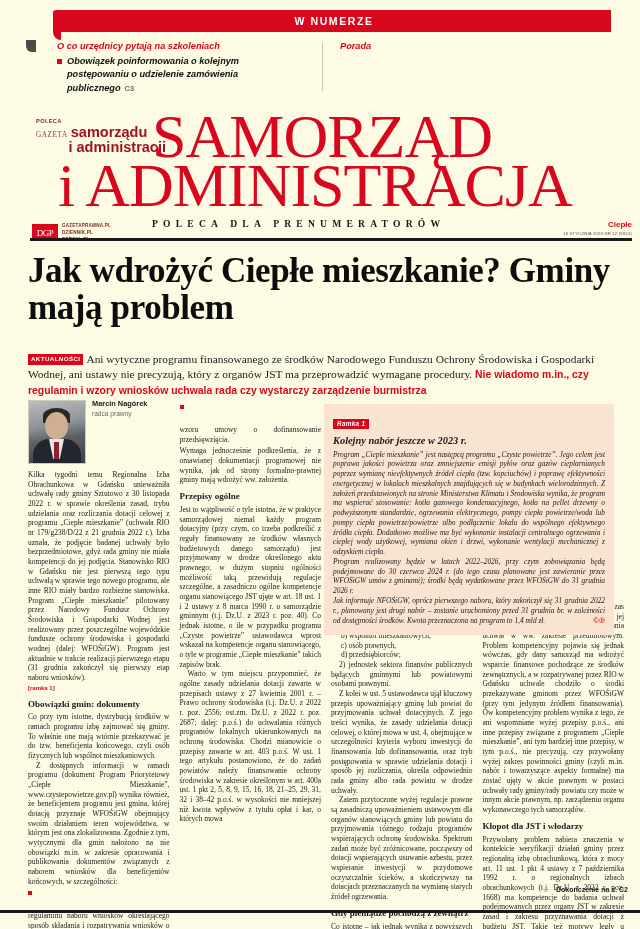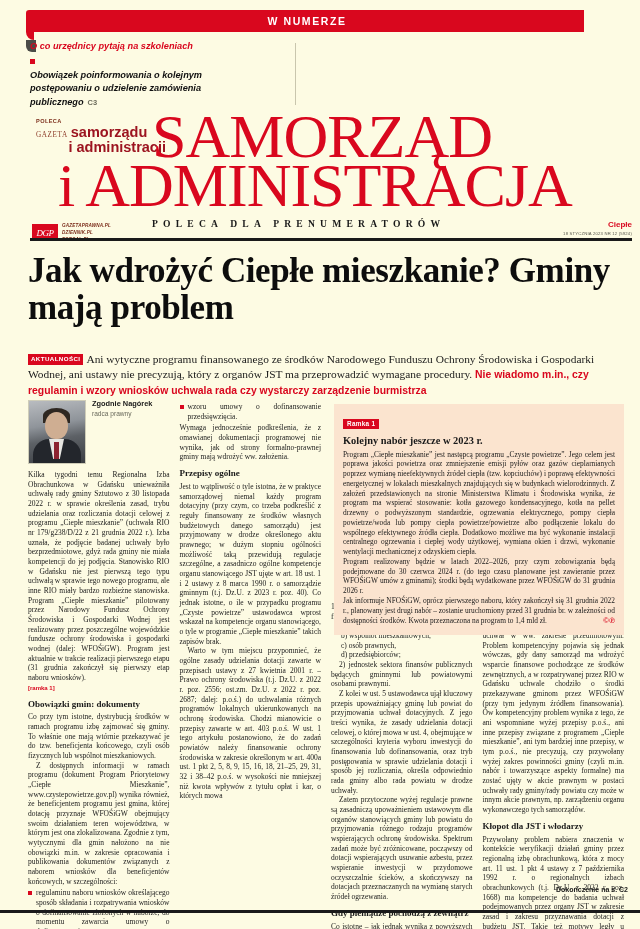--- a/index.html
+++ b/index.html
@@ -7,21 +7,21 @@
     width:640px;height:929px;
     background:#fdfbe3;
     font-family:"Liberation Serif",serif;
     color:#1a1a1a;
     overflow:hidden;
     position:relative;
   }
   .page{width:640px;height:929px;position:relative;box-sizing:border-box;}
 
   
-  .wn-wrap{position:absolute;left:0;top:10px;width:592px;}
+  .wn-wrap{position:absolute;left:0;top:10px;width:592px;padding-left:27px;}
   .wn-bar{
     position:relative;margin-left:30px;margin-right:8px;height:22px;
     background:#d9071e;color:#fff;
     display:flex;align-items:center;justify-content:center;
     letter-spacing:1.6px;font-family:"Liberation Sans",sans-serif;
     font-weight:bold;font-size:10.5px;
   }
   .wn-bar:before{
     content:"";position:absolute;left:-4px;top:0;width:8px;height:30px;
     background:#d9071e;border-radius:4px 0 0 10px;
@@ -37,21 +37,21 @@
   .wn-col.second{padding-left:18px;}
   .wn-col.second:before{
     content:"";position:absolute;left:0;top:2px;bottom:4px;width:1px;background:#c9c6ad;
   }
   .wn-kicker{
     color:#d9071e;font-style:italic;font-weight:bold;font-size:9.2px;
     font-family:"Liberation Sans",sans-serif;margin-bottom:4px;
   }
   .wn-item{
     display:flex;gap:5px;font-style:italic;font-weight:bold;font-size:9.2px;
-    font-family:"Liberation Sans",sans-serif;line-height:1.45;color:#111;flex-direction:column;
+    font-family:"Liberation Sans",sans-serif;line-height:1.45;color:#111;
   }
   .wn-sq{flex:0 0 auto;width:5px;height:5px;background:#d9071e;margin-top:4px;}
   .wn-page{color:#6b6b5a;font-size:7.5px;font-weight:bold;font-style:normal;margin-left:4px;}
 
   
   .mast{position:absolute;left:0;top:112px;width:640px;height:128px;}
   .mast-left{
     position:absolute;left:36px;top:6px;width:130px;color:#9c1420;
   }
   .poleca{
@@ -74,21 +74,21 @@
   .mast-title1,.mast-title2{
     position:absolute;color:#d9071e;font-family:"Liberation Serif",serif;
     font-weight:normal;line-height:.86;white-space:nowrap;
   }
   .mast-title1{left:152px;top:-2px;font-size:62px;letter-spacing:-1px;}
   .mast-title2{left:58px;top:47px;font-size:62px;letter-spacing:-1px;}
   .mast-sub{
     position:absolute;left:152px;top:106px;font-family:"Liberation Serif",serif;
     font-size:9.6px;letter-spacing:5.2px;font-weight:bold;color:#1a1a1a;
   }
-  .dgp-block{position:absolute;left:32px;top:110px;display:flex;align-items:center;gap:4px;font-style:italic;}
+  .dgp-block{position:absolute;left:32px;top:110px;display:flex;align-items:center;gap:4px;}
   .dgp-logo{
     width:26px;height:17px;background:#d9071e;color:#fff;
     display:flex;align-items:center;justify-content:center;
     font-family:"Liberation Serif",serif;font-size:9px;letter-spacing:-.5px;
   }
   .dgp-urls{font-family:"Liberation Sans",sans-serif;font-weight:bold;font-size:4.6px;
     line-height:1.55;color:#7a2a18;letter-spacing:.2px;}
   .mast-date{position:absolute;right:8px;top:108px;text-align:right;}
   .mast-day{font-family:"Liberation Sans",sans-serif;font-weight:bold;font-size:8px;color:#d9071e;}
   .mast-dline{font-family:"Liberation Sans",sans-serif;font-size:4.2px;color:#55554a;margin-top:2px;letter-spacing:.2px;}
@@ -120,21 +120,21 @@
   .col p,.col ul{
     font-size:7.5px;line-height:1.29;text-align:justify;margin:0 0 0 0;
     font-family:"Liberation Serif",serif;
   }
   .col p+p{text-indent:8px;}
   .col h3{
     font-family:"Liberation Serif",serif;font-weight:bold;font-size:9px;
     margin:6px 0 3px 0;line-height:1.2;
   }
   .col ul{list-style:none;padding:0;margin:2px 0 2px 0;}
-  .col li{display:flex;gap:4px;margin-bottom:1px;text-align:justify;}
+  .col li{display:flex;gap:16px;margin-bottom:1px;text-align:justify;flex-direction:column;}
   .bsq{flex:0 0 auto;width:4px;height:4px;background:#d9071e;margin-top:3px;}
   .ramka-ref{color:#d9071e;font-weight:bold;font-family:"Liberation Sans",sans-serif;font-size:6px;}
 
   .byline{display:flex;gap:6px;margin-bottom:6px;align-items:flex-start;}
   .photo{
     width:56px;height:62px;flex:0 0 auto;
     background:linear-gradient(170deg,#b9bcc0 0%,#8f949a 38%,#5d6166 60%,#3a3d42 100%);
     position:relative;overflow:hidden;border:1px solid #cfcdb8;
   }
   .photo .face{
@@ -154,22 +154,22 @@
     clip-path:polygon(50% 0,100% 0,72% 100%,28% 100%,0 0);
   }
   .photo .tie{
     position:absolute;left:25px;top:41px;width:5px;height:17px;background:#8c2230;
   }
   .bname{font-family:"Liberation Sans",sans-serif;font-weight:bold;font-size:7.4px;line-height:1.2;}
   .brole{font-family:"Liberation Sans",sans-serif;font-size:6.6px;color:#6a6a5c;margin-top:1px;}
 
   
   .ramka{
-    position:absolute;left:334px;top:404px;width:290px;
-    background:#fbe4cf;padding:8px 9px 9px 9px;box-sizing:border-box;
+    position:absolute;left:324px;top:404px;width:290px;
+    background:#fbe4cf;padding:8px 9px 9px 9px;box-sizing:border-box;font-style:italic;
   }
   .ramka-label{
     display:inline-block;background:#d9071e;color:#fff;
     font-family:"Liberation Sans",sans-serif;font-weight:bold;font-size:6.4px;
     padding:1.5px 4px;letter-spacing:.3px;margin-bottom:6px;
   }
   .ramka h4{
     margin:0 0 4px 0;font-family:"Liberation Serif",serif;font-weight:bold;font-size:10.4px;
   }
   .ramka p{font-size:7.4px;line-height:1.32;text-align:justify;margin:0;font-family:"Liberation Serif",serif;}
@@ -191,20 +191,21 @@
     <div class="wn-shadow"></div>
     <div class="wn-cols">
       <div class="wn-col">
         <div class="wn-kicker">O co urzędnicy pytają na szkoleniach</div>
         <div class="wn-item">
           <span class="wn-sq"></span>
           <span><span>Obowiązek poinformowania o kolejnym postępowaniu o udzielenie zamówienia publicznego</span><span class="wn-page">C3</span></span>
         </div>
       </div>
       <div class="wn-col second">
+        <div class="wn-kicker">Porada</div>
       </div>
     </div>
   </div>
 
   <div class="mast">
     <div class="mast-left">
       <div class="poleca">POLECA</div>
       <div class="gaz-row">
         <span class="gaz-small">GAZETA</span>
         <span class="gaz-big">samorządu</span>
@@ -239,21 +240,21 @@
     <div class="col">
       <div class="byline">
         <div class="photo">
           <div class="hair"></div>
           <div class="face"></div>
           <div class="body"></div>
           <div class="shirt"></div>
           <div class="tie"></div>
         </div>
         <div>
-          <div class="bname">Zgodnie Nagórek</div>
+          <div class="bname">Marcin Nagórek</div>
           <div class="brole">radca prawny</div>
         </div>
       </div>
       <p>Kilka tygodni temu Regionalna Izba Obrachunkowa w Gdańsku unieważniła uchwałę rady gminy Sztutowo z 30 listopada 2022 r. w sprawie określenia zasad, trybu udzielania oraz rozliczania dotacji celowej z programu „Ciepłe mieszkanie” (uchwała RIO nr 179/g238/D/22 z 21 grudnia 2022 r.). Izba uznała, że podjęcie badanej uchwały było bezprzedmiotowe, gdyż rada gminy nie miała kompetencji do jej podjęcia. Stanowisko RIO w Gdańsku nie jest pierwszą tego typu uchwałą w sprawie tego nowego programu, ale inne RIO miały bardzo rozbieżne stanowiska. Program „Ciepłe mieszkanie” pilotowany przez Narodowy Fundusz Ochrony Środowiska i Gospodarki Wodnej jest realizowany przez poszczególne wojewódzkie fundusze ochrony środowiska i gospodarki wodnej (dalej: WFOŚiGW). Program jest aktualnie w trakcie realizacji pierwszego etapu (31 grudnia zakończył się pierwszy etap naboru wniosków).</p>
       <p style="text-indent:0"><span class="ramka-ref">[ramka 1]</span></p>
       <h3>Obowiązki gmin: dokumenty</h3>
       <p style="text-indent:0">Co przy tym istotne, dystrybucją środków w ramach programu izbę zajmować się gminy. To właśnie one mają wtórnie przekazywać je do tzw. beneficjenta końcowego, czyli osób fizycznych lub wspólnot mieszkaniowych.</p>
       <p>Z dostępnych informacji w ramach programu (dokument Program Priorytetowy „Ciepłe Mieszkanie”, www.czystepowietrze.gov.pl) wynika również, że beneficjentem programu jest gmina, której dotację przyznaje WFOŚiGW obejmujący swoim działaniem teren województwa, w którym jest ona zlokalizowana. Zgodnie z tym, wytycznymi dla gmin nałożono na nie obowiązki m.in. w zakresie opracowania i publikowania dokumentów związanych z naborem wniosków dla beneficjentów końcowych, w szczególności:</p>
       <ul>
         <li>

